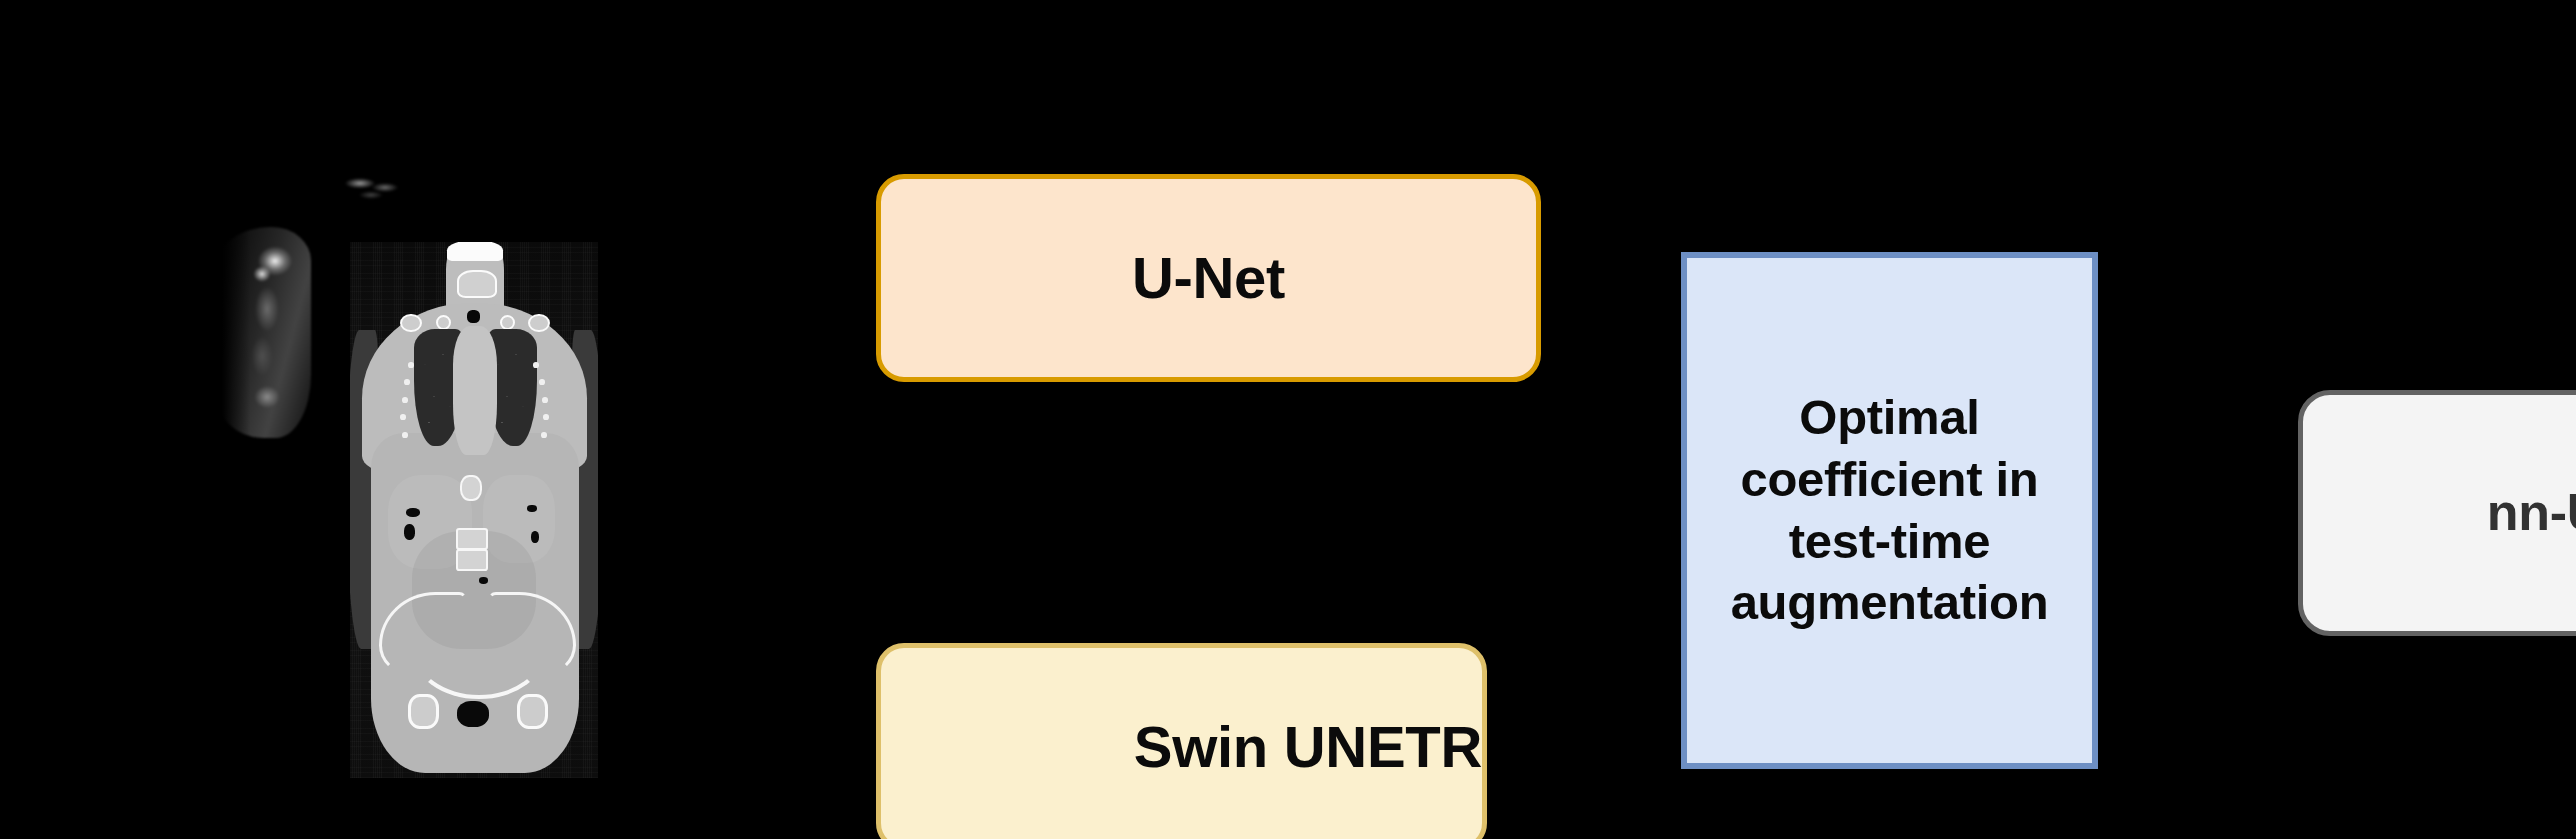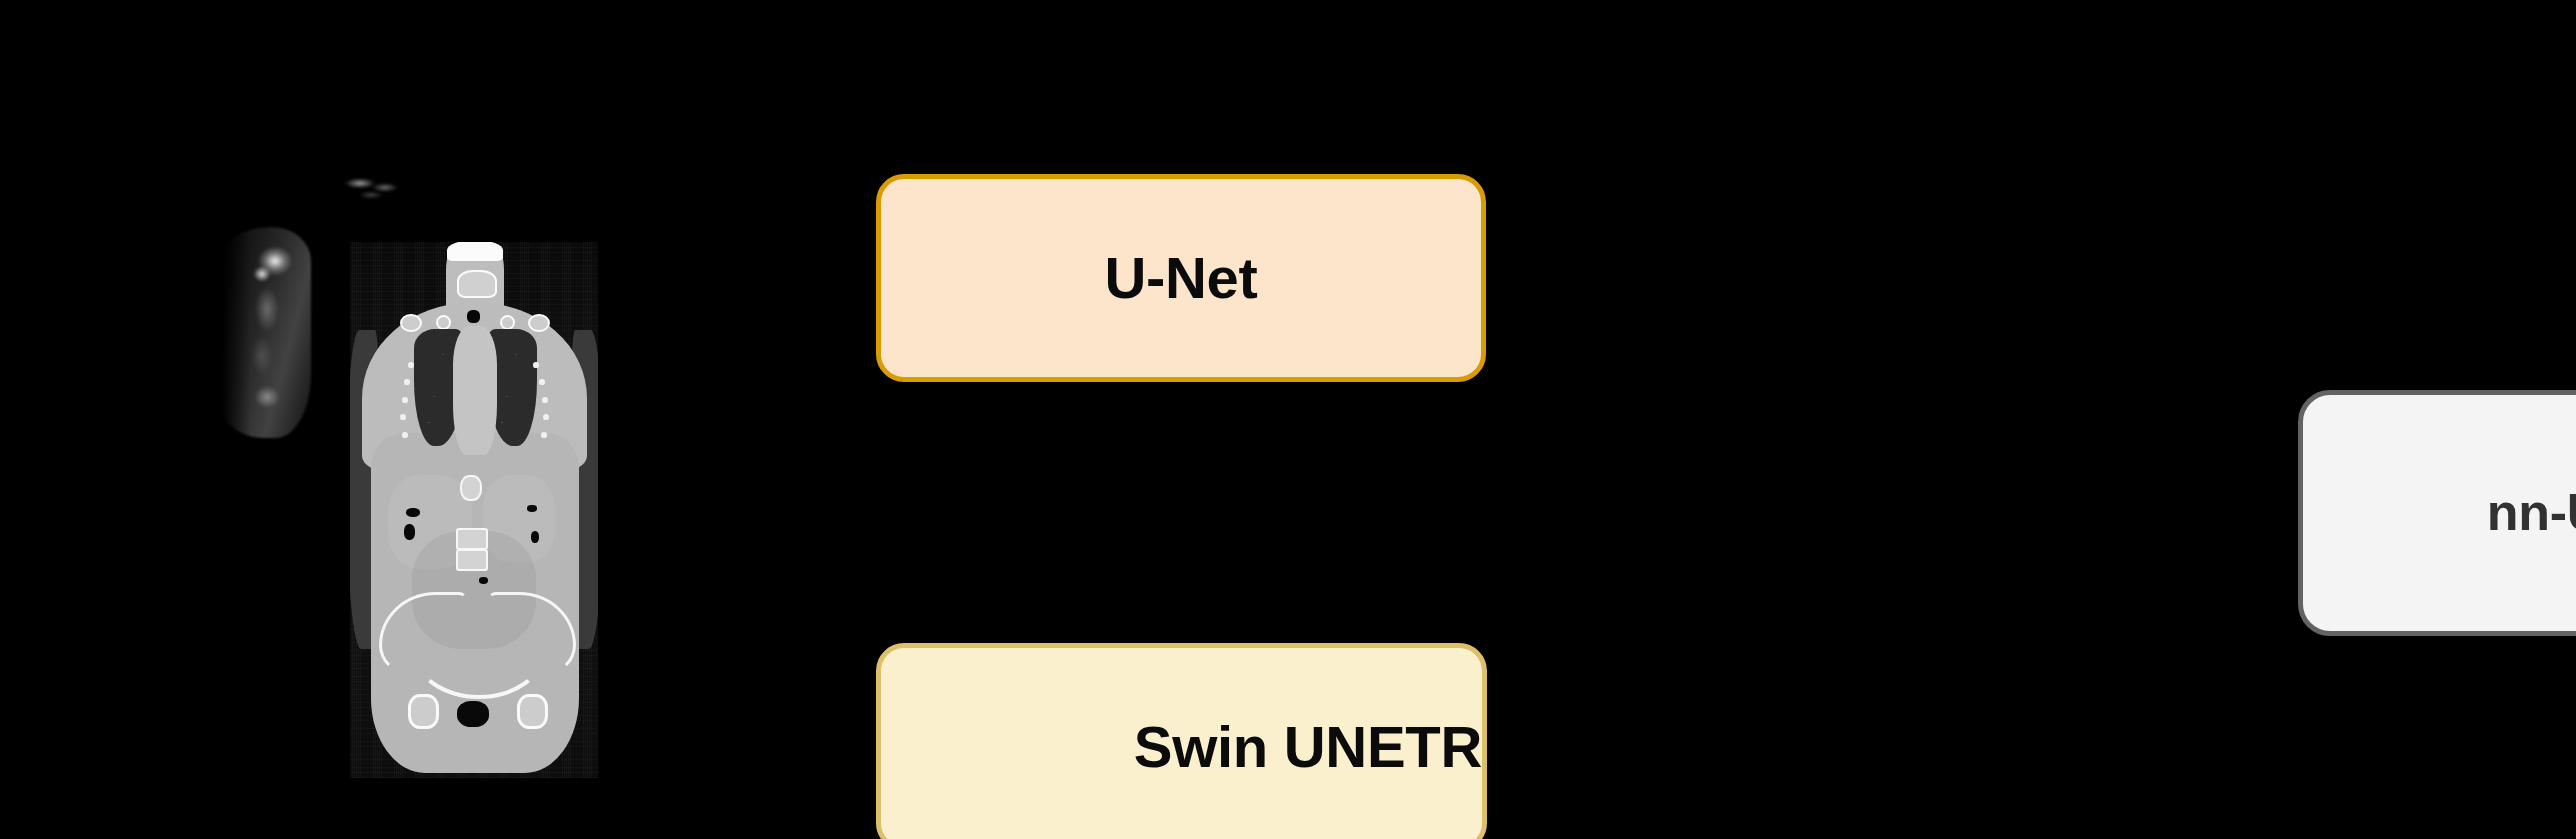--- a/index.html
+++ b/index.html
@@ -38,21 +38,21 @@
     letter-spacing: -0.3px;
     display: block;
     width: 100%;
     white-space: pre-line;
   }
 
   
   #box-unet {
     left: 876px;
     top: 174px;
-    width: 610px;
+    width: 665px;
     height: 208px;
     background: #FDE5CC;
     border: 5.7px solid #D89B00;
     border-radius: 28px;
   }
   #box-unet .box-label {
     font-size: 58px;
     color: #0b0b0b;
   }
 
@@ -351,19 +351,22 @@
   </div>
 
   <div class="flow-box" id="box-unet">
     <span class="box-label">U-Net</span>
   </div>
 
   <div class="flow-box" id="box-swin">
     <span class="box-label">Swin UNETR</span>
   </div>
 
+  <div class="flow-box" id="box-tta">
+    <span class="box-label">Optimal coefficient in test-time augmentation</span>
+  </div>
 
   <div class="flow-box" id="box-nnunet">
     <span class="box-label">nn-Unet</span>
   </div>
 
 </div>
 
 
 </body></html>

